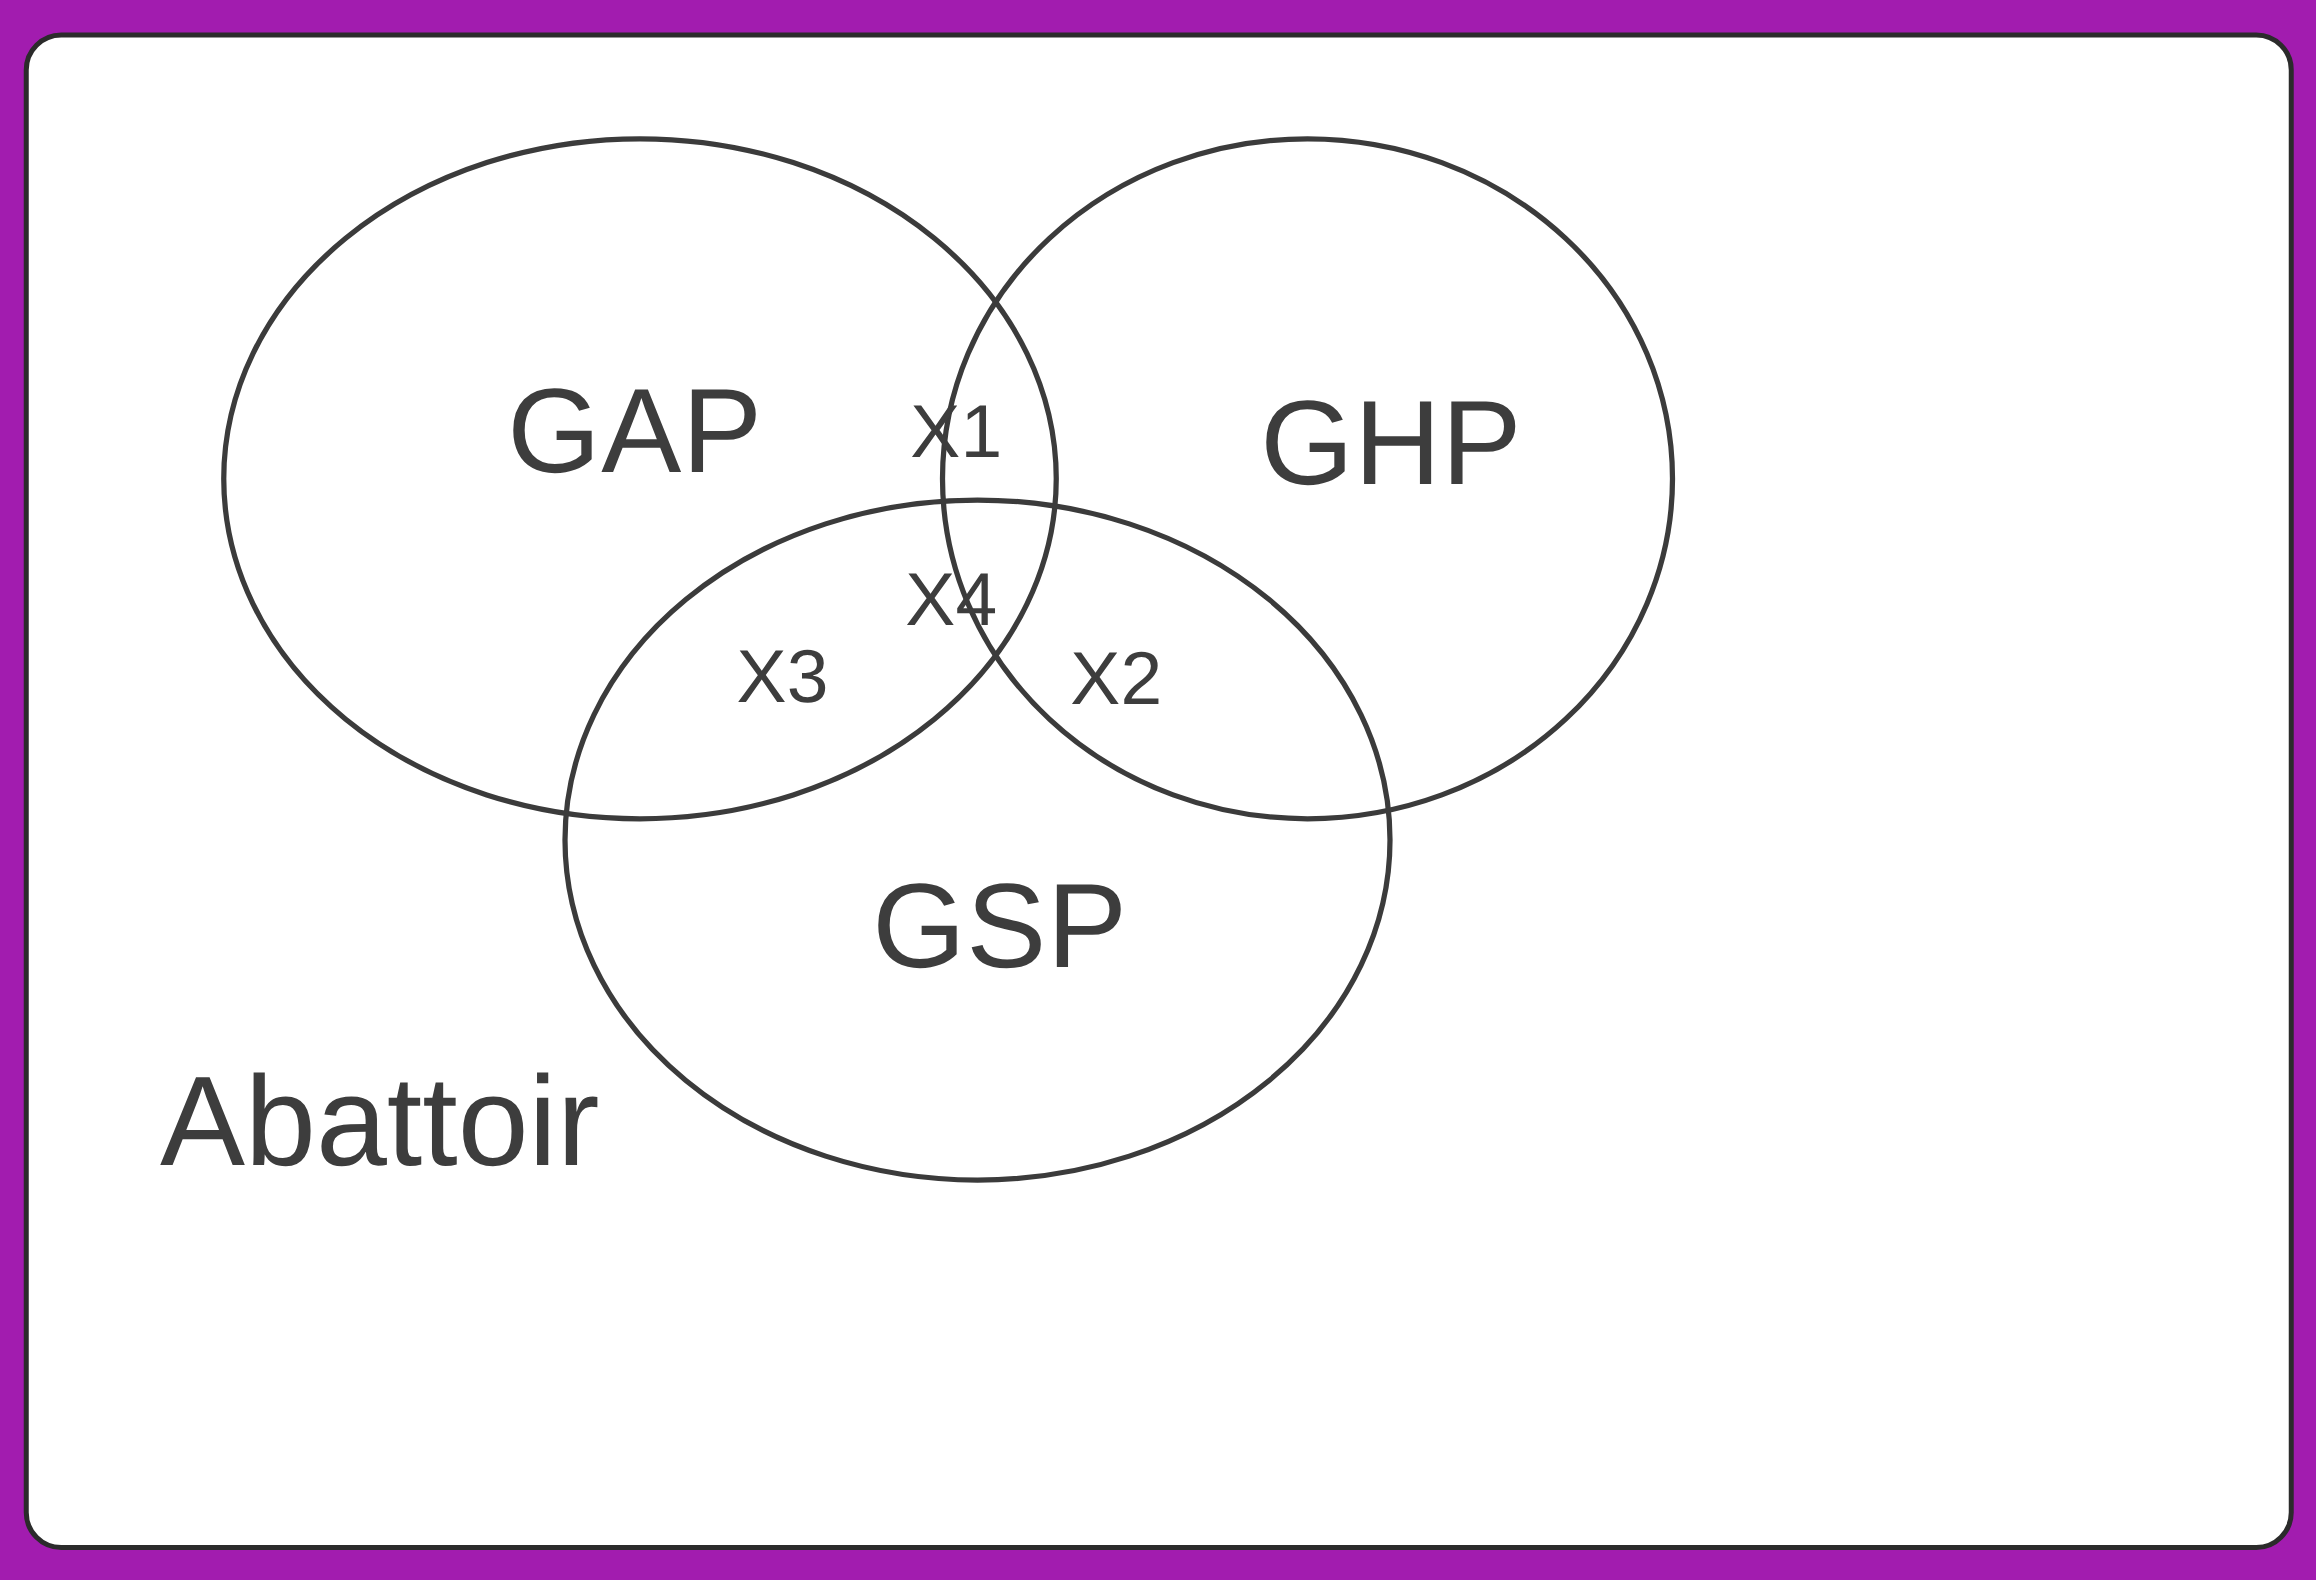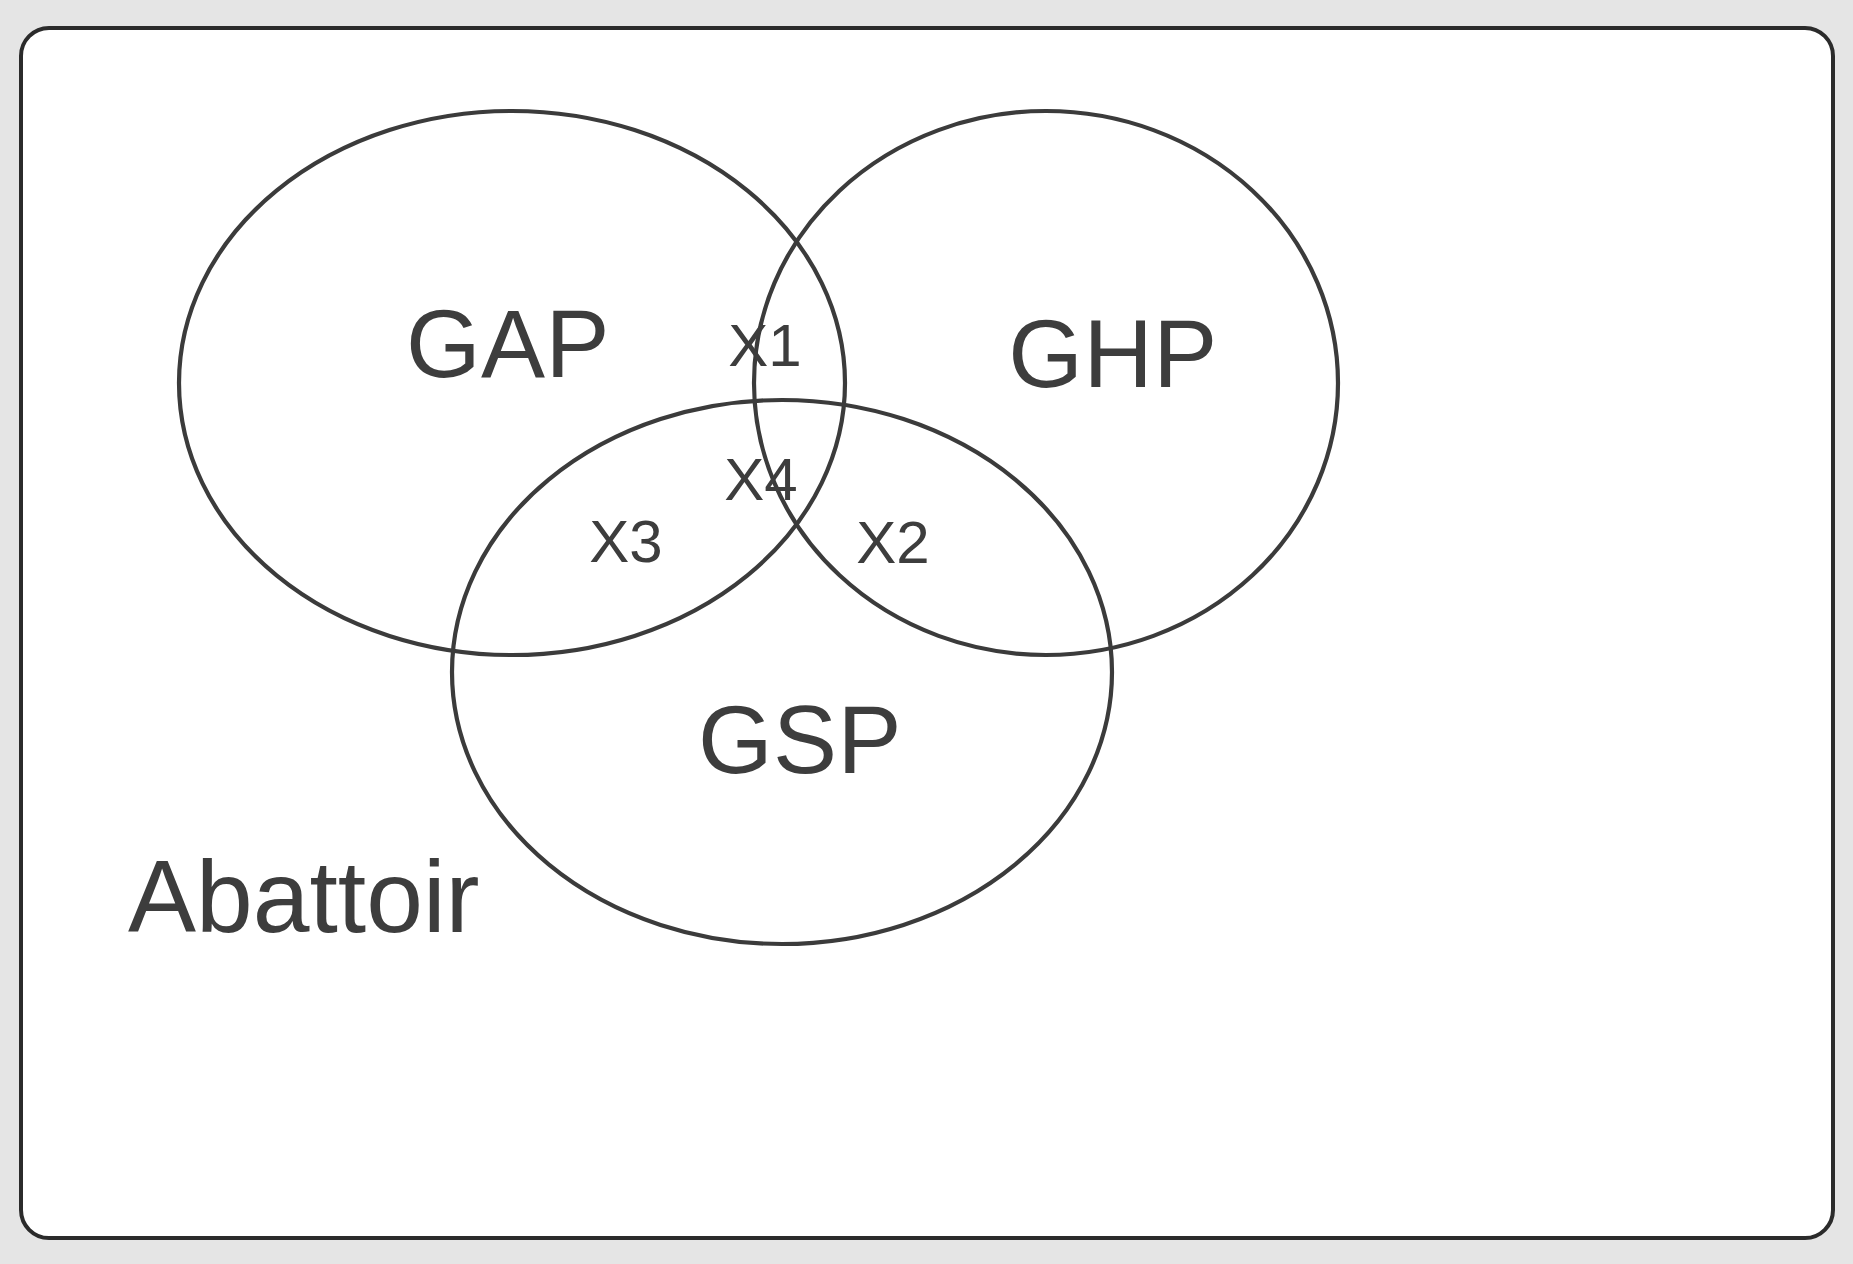--- a/index.html
+++ b/index.html
@@ -7,21 +7,21 @@
     padding: 0;
     background: #ffffff;
   }
   body {
     font-family: "Liberation Sans", sans-serif;
   }
   #stage {
     position: relative;
     width: 1853px;
     height: 1264px;
-    background: #e5e5e5;
+    background: #a21caf;
     overflow: hidden;
   }
   #venn-svg {
     position: absolute;
     left: 0;
     top: 0;
     width: 1853px;
     height: 1264px;
     display: block;
   }

